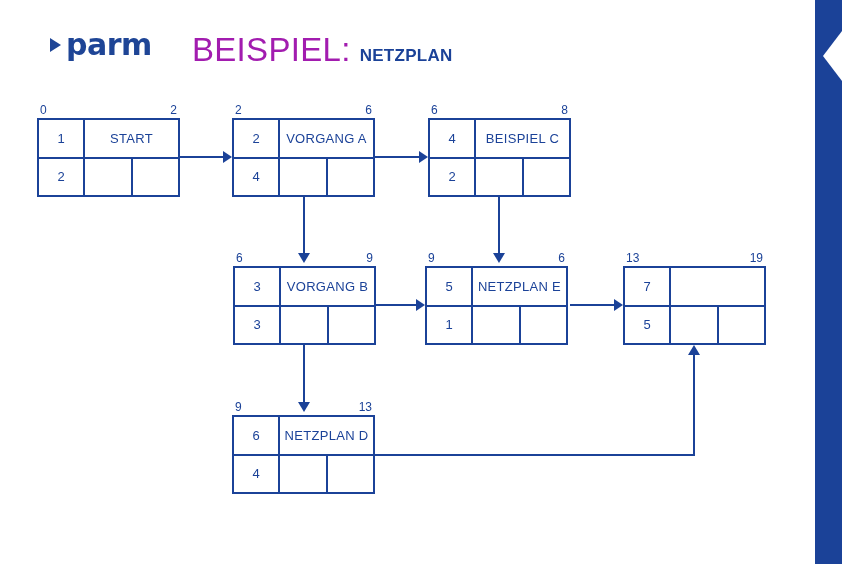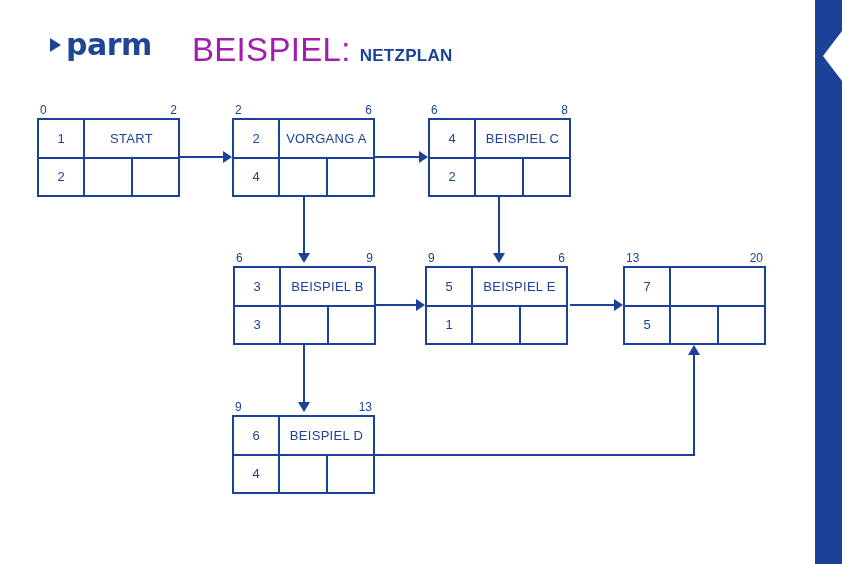--- a/index.html
+++ b/index.html
@@ -255,62 +255,62 @@
       <div class="cell half first"></div>
       <div class="cell half"></div>
     </div>
   </div>
 
   <div class="node" style="left:233px; top:266px;">
     <span class="corner left">6</span>
     <span class="corner right">9</span>
     <div class="node-row top">
       <div class="cell dur">3</div>
-      <div class="cell name">BEISPIEL B</div>
+      <div class="cell name">VORGANG B</div>
     </div>
     <div class="node-row">
       <div class="cell dur">3</div>
       <div class="cell half first"></div>
       <div class="cell half"></div>
     </div>
   </div>
 
   <div class="node" style="left:425px; top:266px;">
     <span class="corner left">9</span>
     <span class="corner right">6</span>
     <div class="node-row top">
       <div class="cell dur">5</div>
-      <div class="cell name">BEISPIEL E</div>
+      <div class="cell name">NETZPLAN E</div>
     </div>
     <div class="node-row">
       <div class="cell dur">1</div>
       <div class="cell half first"></div>
       <div class="cell half"></div>
     </div>
   </div>
 
   <div class="node" style="left:623px; top:266px;">
     <span class="corner left">13</span>
-    <span class="corner right">20</span>
+    <span class="corner right">19</span>
     <div class="node-row top">
       <div class="cell dur">7</div>
     </div>
     <div class="node-row">
       <div class="cell dur">5</div>
       <div class="cell half first"></div>
       <div class="cell half"></div>
     </div>
   </div>
 
   <div class="node" style="left:232px; top:415px;">
     <span class="corner left">9</span>
     <span class="corner right">13</span>
     <div class="node-row top">
       <div class="cell dur">6</div>
-      <div class="cell name">BEISPIEL D</div>
+      <div class="cell name">NETZPLAN D</div>
     </div>
     <div class="node-row">
       <div class="cell dur">4</div>
       <div class="cell half first"></div>
       <div class="cell half"></div>
     </div>
   </div>
 
 </div>
 

